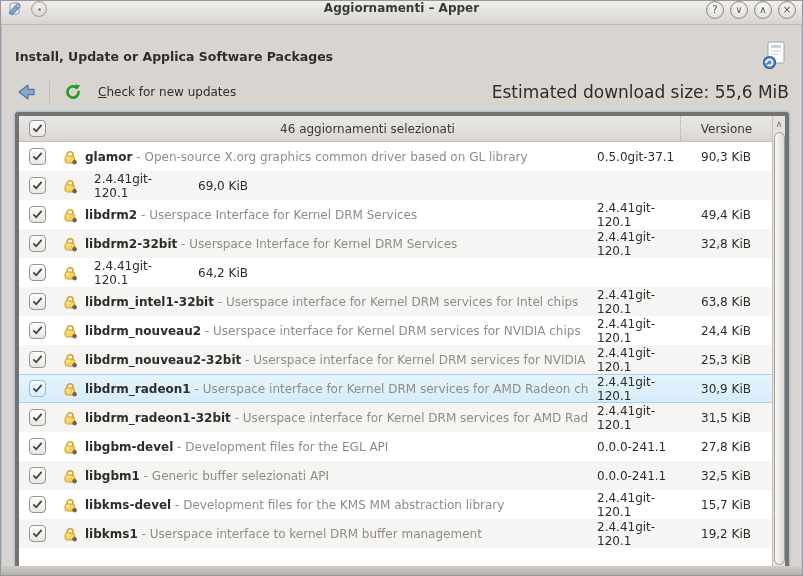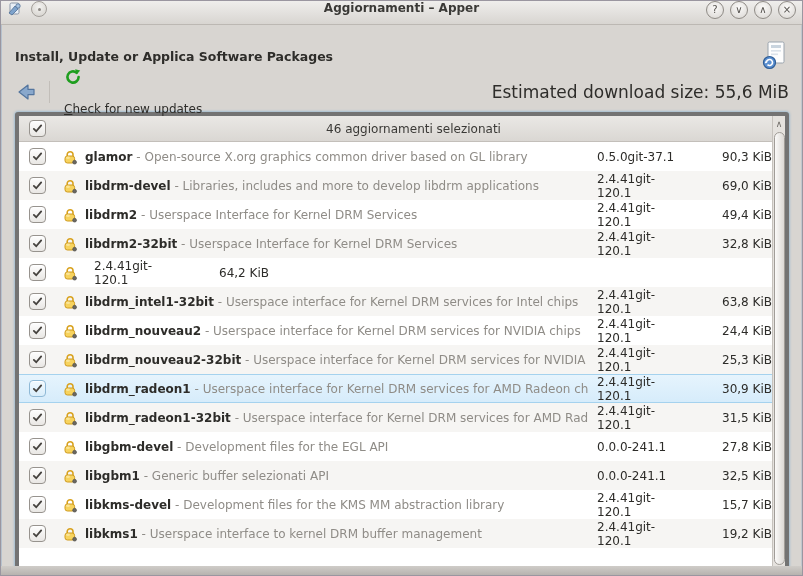--- a/index.html
+++ b/index.html
@@ -35,21 +35,21 @@
   .roundbtn i{width:3px;height:3px;border-radius:50%;background:#8d8984;}
 
   
   .content{padding:0 13px 0 14px;}
 
   .page-header{display:flex;align-items:center;margin-top:14px;height:34px;}
   .page-title{font-size:12.5px;font-weight:bold;color:#2e2d2a;flex:1;}
 
   .toolbar{display:flex;align-items:center;height:34px;margin-top:2px;}
   .tool-sep{width:1px;height:22px;background:#c2beb9;margin:0 10px 0 12px;}
-  .tool-btn{display:flex;gap:16px;padding:2px 4px;border-radius:3px;cursor:default;flex-direction:column;}
+  .tool-btn{display:flex;align-items:center;gap:16px;padding:2px 4px;border-radius:3px;cursor:default;}
   .tool-btn span{font-size:12px;color:#2e2d2a;}
   .dl-size{margin-left:auto;font-size:17px;color:#2e2d2a;}
 
   
   .table{
     margin-top:3px;height:526px;display:flex;
     background:#fff;border:4px solid #737373;border-radius:3px;
     box-shadow:0 0 3px rgba(70,150,210,.75);
     overflow:hidden;
   }
@@ -69,21 +69,21 @@
   .row.alt{background:#f6f5f3;}
   .row.selected{
     background:linear-gradient(#e6f4fd,#d6ecfb);
     border-top:1px solid #a5d2ee;border-bottom:1px solid #a5d2ee;height:29px;
   }
   .icon-cell{width:30px;flex:none;display:flex;justify-content:center;align-items:center;}
   .name-cell{flex:1;min-width:0;white-space:nowrap;overflow:hidden;}
   .pkg{font-weight:bold;color:#2d2c29;}
   .desc,.sep{color:#8f8c87;}
   .ver-cell{width:92px;flex:none;padding-left:9px;color:#2d2c29;}
-  .size-cell{width:92px;flex:none;text-align:right;padding-right:0;color:#2d2c29;}
+  .size-cell{width:92px;flex:none;text-align:center;padding-right:0;color:#2d2c29;}
 
   .checkbox{
     width:17px;height:17px;border-radius:4px;border:1px solid #97938e;
     background:linear-gradient(#fefefe,#e9e7e4);
     display:flex;align-items:center;justify-content:center;
     box-shadow:inset 0 1px 0 #fff;
   }
   .row.selected .checkbox{background:linear-gradient(#f2faff,#d9edfa);border-color:#8fb9d6;}
 
   
@@ -173,20 +173,21 @@
       <div class="table-main">
         <div class="thead">
           <span class="cb-cell">
             <span class="checkbox">
               <svg width="11" height="11" viewBox="0 0 12 12">
                 <path d="M2 6.5 L4.6 9 L10 2.6" fill="none" stroke="#45423e" stroke-width="2" stroke-linecap="round"></path>
               </svg>
             </span>
           </span>
           <span class="th-label">46 aggiornamenti selezionati</span>
+          <span class="th-ver">Versione</span>
         </div>
         <div class="tbody">
             <div class="row">
     <span class="cb-cell">
       <span class="checkbox">
         <svg width="11" height="11" viewBox="0 0 12 12">
           <path d="M2 6.5 L4.6 9 L10 2.6" fill="none" stroke="#45423e" stroke-width="2" stroke-linecap="round"></path>
         </svg>
       </span>
     </span>
@@ -212,23 +213,20 @@
         </svg>
       </span>
     </span>
     <span class="icon-cell">
       <svg width="16" height="16" viewBox="0 0 16 16">
         <path d="M5.2 8 V5.6 a2.9 2.9 0 0 1 5.8 0 V8" fill="none" stroke="#d9a21e" stroke-width="1.6"></path>
         <rect x="3" y="7" width="9.6" height="7" rx="2.4" fill="#f7d35e" stroke="#cf9a1b" stroke-width="1"></rect>
         <ellipse cx="6" cy="8.8" rx="2" ry="1.3" fill="#fbe79c" opacity=".9"></ellipse>
         <circle cx="12.6" cy="13.2" r="1.9" fill="#6b6862" stroke="#4c4a45" stroke-width=".6"></circle>
       </svg>
-    </span>
-    <span class="name-cell">
-      <span class="pkg">libdrm-devel</span><span class="sep"> - </span><span class="desc">Libraries, includes and more to develop libdrm applications</span>
     </span>
     <span class="ver-cell">2.4.41git-120.1</span>
     <span class="size-cell">69,0 KiB</span>
   </div>
             <div class="row">
     <span class="cb-cell">
       <span class="checkbox">
         <svg width="11" height="11" viewBox="0 0 12 12">
           <path d="M2 6.5 L4.6 9 L10 2.6" fill="none" stroke="#45423e" stroke-width="2" stroke-linecap="round"></path>
         </svg>

